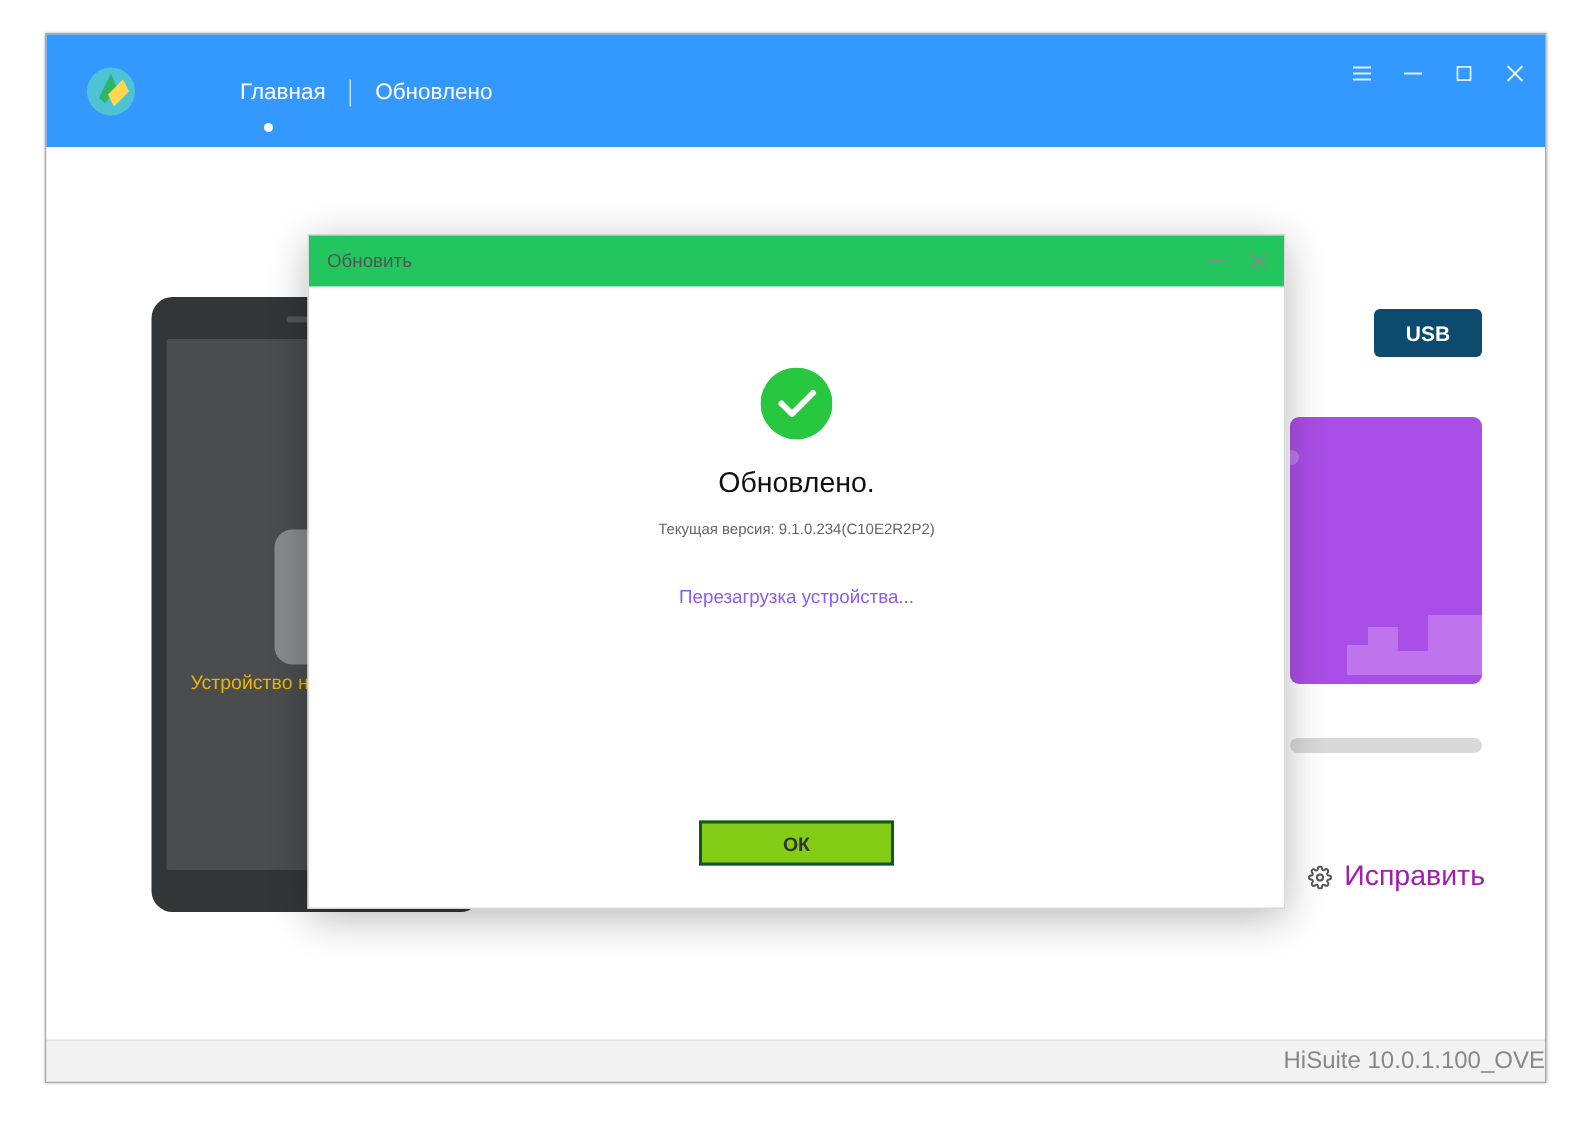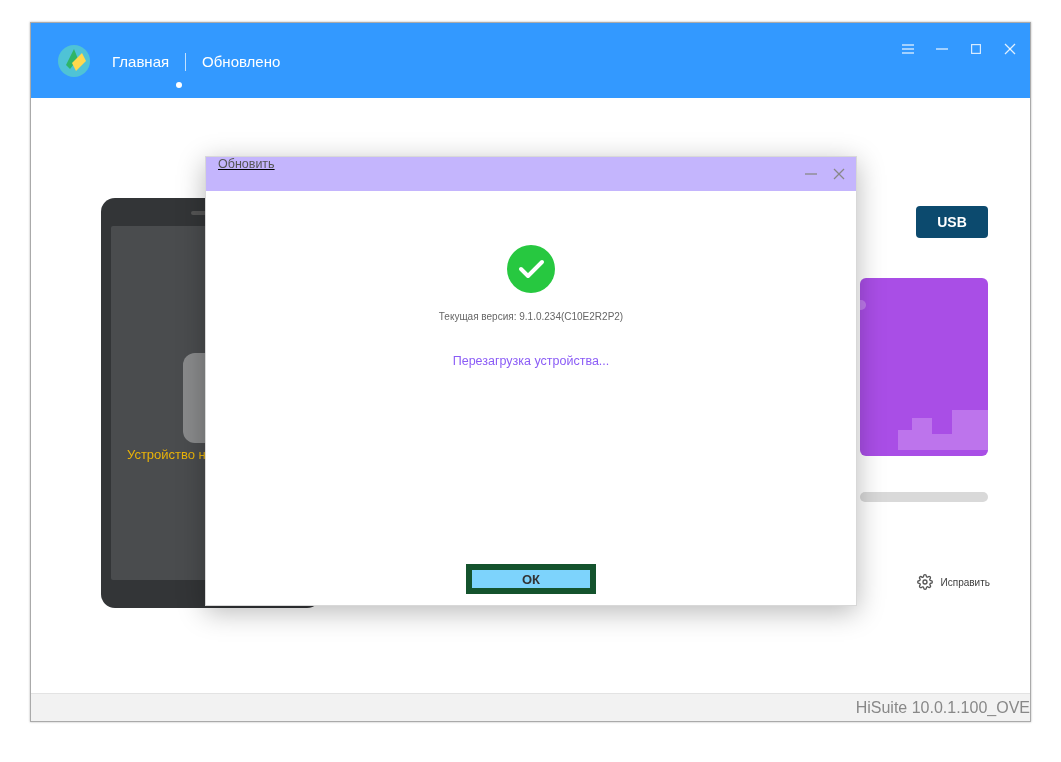--- a/index.html
+++ b/index.html
@@ -1,20 +1,20 @@
 <!DOCTYPE html>
 <html><head>
 <meta charset="utf-8">
 <style>
 * { margin: 0; padding: 0; box-sizing: border-box; font-family: -apple-system, "Segoe UI", Arial, sans-serif; }
 body { background: #fff; width: 1061px; height: 762px; position: relative; overflow: hidden; }
 
 .window { position: absolute; left: 30px; top: 22px; width: 1001px; height: 700px; background: #fff; border: 1px solid #aaa; box-shadow: 0 0 2px rgba(0,0,0,.3); }
 
-.titlebar { height: 75px; background: #3399ff; position: relative; display: flex; align-items: center; }
+.titlebar { height: 75px; background: #3399ff; position: relative; display: flex; align-items: center; gap: 48px; }
 .logo { width: 36px; height: 36px; margin-left: 25px; position: relative; }
 .logo-shape { position: absolute; inset: 0; }
 .nav { display: flex; align-items: center; margin-left: 18px; margin-top: 2px; }
 .nav-item { color: #fff; font-size: 15px; font-weight: 500; padding: 0 2px; }
 .nav-sep { width: 1px; height: 18px; background: rgba(255,255,255,.7); margin: 0 14px; }
 .nav-dot { position: absolute; left: 145px; top: 59px; width: 6px; height: 6px; border-radius: 50%; background: #fff; }
 
 .window-controls { position: absolute; right: 12px; top: 18px; display: flex; align-items: center; gap: 18px; }
 .window-controls .ctrl { width: 16px; height: 16px; display: flex; align-items: center; justify-content: center; cursor: pointer; }
 .window-controls svg { stroke: rgba(255,255,255,.85); stroke-width: 1.3; fill: none; }
@@ -30,35 +30,35 @@
 .usb-btn { position: absolute; right: 42px; top: 108px; width: 72px; height: 32px; background: #0c4a6e; color: #fff; border: none; border-radius: 4px; font-size: 14px; font-weight: 600; cursor: pointer; }
 
 .panel-purple { position: absolute; right: 42px; top: 180px; width: 128px; height: 178px; background: #a94ee6; border-radius: 6px; overflow: hidden; }
 .panel-purple-shape { position: absolute; right: 0; bottom: 6px; }
 .panel-purple-dot { position: absolute; left: -4px; top: 22px; width: 10px; height: 10px; border-radius: 50%; background: #fff; opacity: .25; }
 
 .progbar { position: absolute; right: 42px; top: 394px; width: 128px; height: 10px; background: #eaeaea; border-radius: 5px; overflow: hidden; }
 .progbar-fill { width: 100%; height: 100%; background: #d9d9d9; }
 
 .fix-row { position: absolute; right: 40px; top: 476px; display: flex; align-items: center; gap: 8px; cursor: pointer; }
-.fix-row span { font-size: 10px; color: #404040; }
+.fix-row span { font-size: 19px; color: #a21caf; }
 
 .statusbar { position: absolute; left: 0; right: 0; bottom: 0; height: 28px; background: #f2f2f2; border-top: 1px solid #e3e3e3; display: flex; align-items: center; padding-left: 12px; color: #888; font-size: 16px; justify-content: flex-end; }
 
 .modal { position: absolute; left: 174px; top: 58px; width: 652px; height: 450px; background: #fff; border: 1px solid #d8d8d8; box-shadow: 0 6px 26px rgba(0,0,0,.28); }
-.modal-head { height: 34px; background: #c4b5fd; display: flex; align-items: flex-start; padding: 0 12px; position: relative; text-decoration: underline; }
+.modal-head { height: 34px; background: #22c55e; display: flex; align-items: center; padding: 0 12px; position: relative; }
 .modal-title { font-size: 12.5px; color: #555; }
 .modal-ctrls { position: absolute; right: 10px; top: 0; height: 100%; display: flex; align-items: center; gap: 14px; }
 .modal-ctrls .mc { width: 14px; height: 14px; display: flex; align-items: center; justify-content: center; cursor: pointer; }
 .modal-body { padding-top: 54px; text-align: center; }
 .check-circle { width: 48px; height: 48px; margin: 0 auto 14px; }
 .upd-title { font-size: 19px; color: #111; margin-bottom: 14px; }
 .upd-ver { font-size: 10px; color: #666; margin-bottom: 32px; }
 .upd-rst { font-size: 12.5px; color: #8b5cf6; }
-.ok-btn { position: absolute; left: 50%; bottom: 11px; transform: translateX(-50%); width: 130px; height: 30px; background: #7dd3fc; border: 6px solid #14532d; font-size: 13px; font-weight: 600; color: #333; cursor: pointer; }
+.ok-btn { position: absolute; left: 50%; bottom: 28px; transform: translateX(-50%); width: 130px; height: 30px; background: #84cc16; border: 2px solid #14532d; font-size: 13px; font-weight: 600; color: #333; cursor: pointer; }
 </style>
 </head>
 <body>
 
 <div class="window">
 
   <div class="titlebar">
     <div class="logo">
       <svg class="logo-shape" viewBox="0 0 36 36">
         <circle cx="18" cy="18" r="16" fill="#4fc3d6"></circle>
@@ -146,20 +146,21 @@
                 <line x1="12" y1="2" x2="2" y2="12"></line>
               </svg>
           </div>
         </div>
       </div>
       <div class="modal-body">
         <svg class="check-circle" viewBox="0 0 48 48">
           <circle cx="24" cy="24" r="24" fill="#27c840"></circle>
           <path d="M14 24 L21 31 L35 17" stroke="#fff" stroke-width="4" fill="none" stroke-linecap="round" stroke-linejoin="round"></path>
         </svg>
+        <div class="upd-title">Обновлено.</div>
         <div class="upd-ver">Текущая версия: 9.1.0.234(C10E2R2P2)</div>
         <div class="upd-rst">Перезагрузка устройства...</div>
         <button class="ok-btn">ОК</button>
       </div>
     </div>
 
   </div>
 
   <div class="statusbar">
     <span>HiSuite 10.0.1.100_OVE</span>

